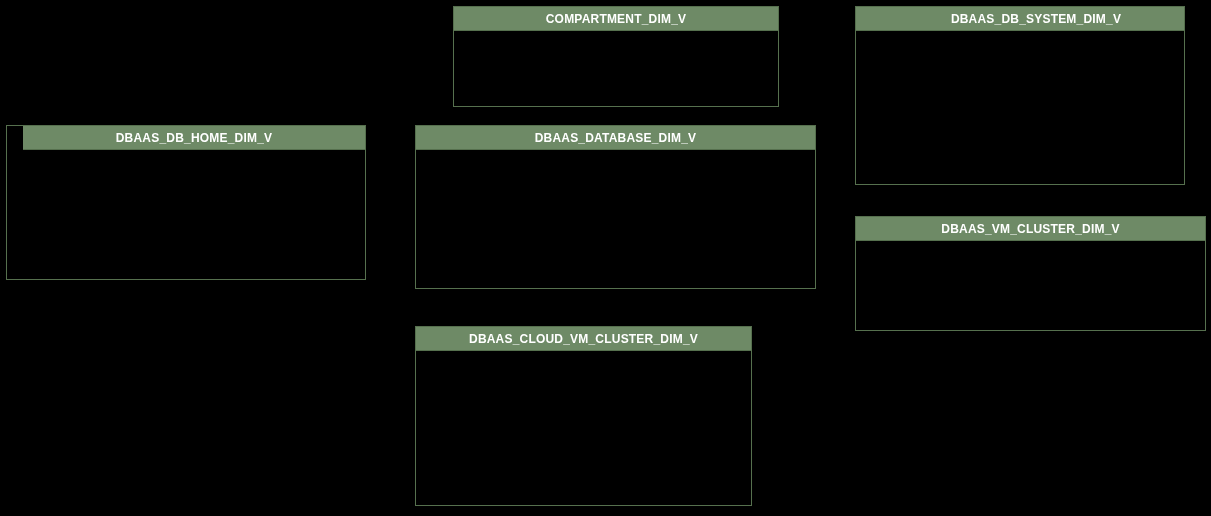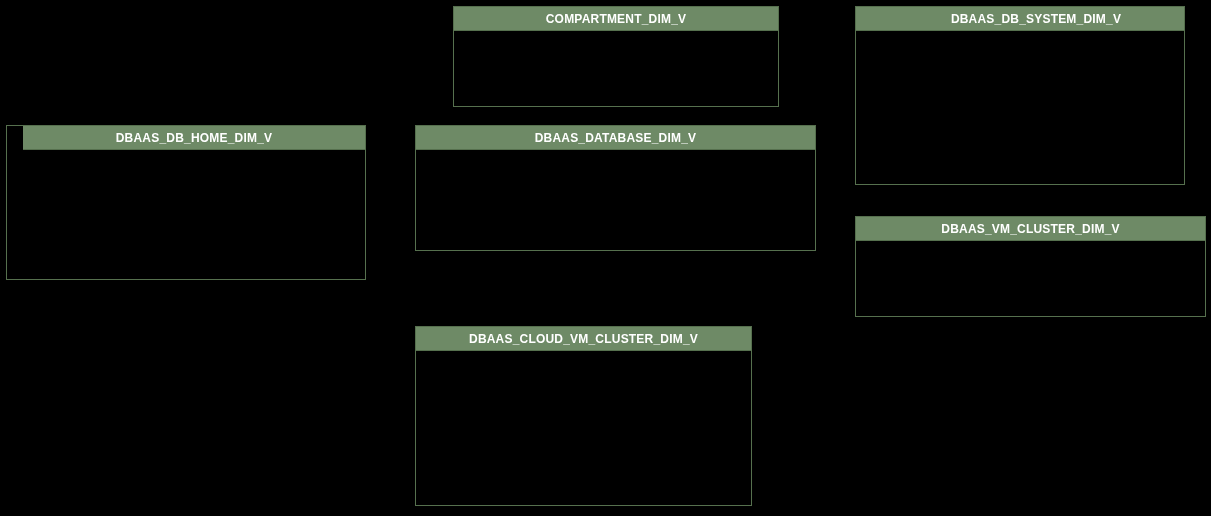--- a/index.html
+++ b/index.html
@@ -76,27 +76,27 @@
       <div class="entity-body" style="background: rgb(0, 0, 0);">
         <ul class="attr-list"></ul>
       </div>
     </div>
     <div class="entity" style="left: 6px; top: 125px; width: 360px; height: 155px; border-color: rgb(86, 112, 78); padding-left: 16px;">
       <div class="entity-header" style="background: rgb(110, 138, 102); border-bottom-color: rgb(86, 112, 78); color: rgb(255, 255, 255);">DBAAS_DB_HOME_DIM_V</div>
       <div class="entity-body" style="background: rgb(0, 0, 0);">
         <ul class="attr-list"></ul>
       </div>
     </div>
-    <div class="entity" style="left: 415px; top: 125px; width: 401px; height: 126px; border-color: rgb(86, 112, 78);">
+    <div class="entity" style="left: 415px; top: 125px; width: 401px; height: 164px; border-color: rgb(86, 112, 78);">
       <div class="entity-header" style="background: rgb(110, 138, 102); border-bottom-color: rgb(86, 112, 78); color: rgb(255, 255, 255);">DBAAS_DATABASE_DIM_V</div>
       <div class="entity-body" style="background: rgb(0, 0, 0);">
         <ul class="attr-list"></ul>
       </div>
     </div>
-    <div class="entity" style="left: 855px; top: 216px; width: 351px; height: 101px; border-color: rgb(86, 112, 78); justify-content: flex-end;">
+    <div class="entity" style="left: 855px; top: 216px; width: 351px; height: 115px; border-color: rgb(86, 112, 78); justify-content: flex-end;">
       <div class="entity-header" style="background: rgb(110, 138, 102); border-bottom-color: rgb(86, 112, 78); color: rgb(255, 255, 255);">DBAAS_VM_CLUSTER_DIM_V</div>
       <div class="entity-body" style="background: rgb(0, 0, 0);">
         <ul class="attr-list"></ul>
       </div>
     </div>
     <div class="entity" style="left: 415px; top: 326px; width: 337px; height: 180px; border-color: rgb(86, 112, 78);">
       <div class="entity-header" style="background: rgb(110, 138, 102); border-bottom-color: rgb(86, 112, 78); color: rgb(255, 255, 255);">DBAAS_CLOUD_VM_CLUSTER_DIM_V</div>
       <div class="entity-body" style="background: rgb(0, 0, 0);">
         <ul class="attr-list"></ul>
       </div>

